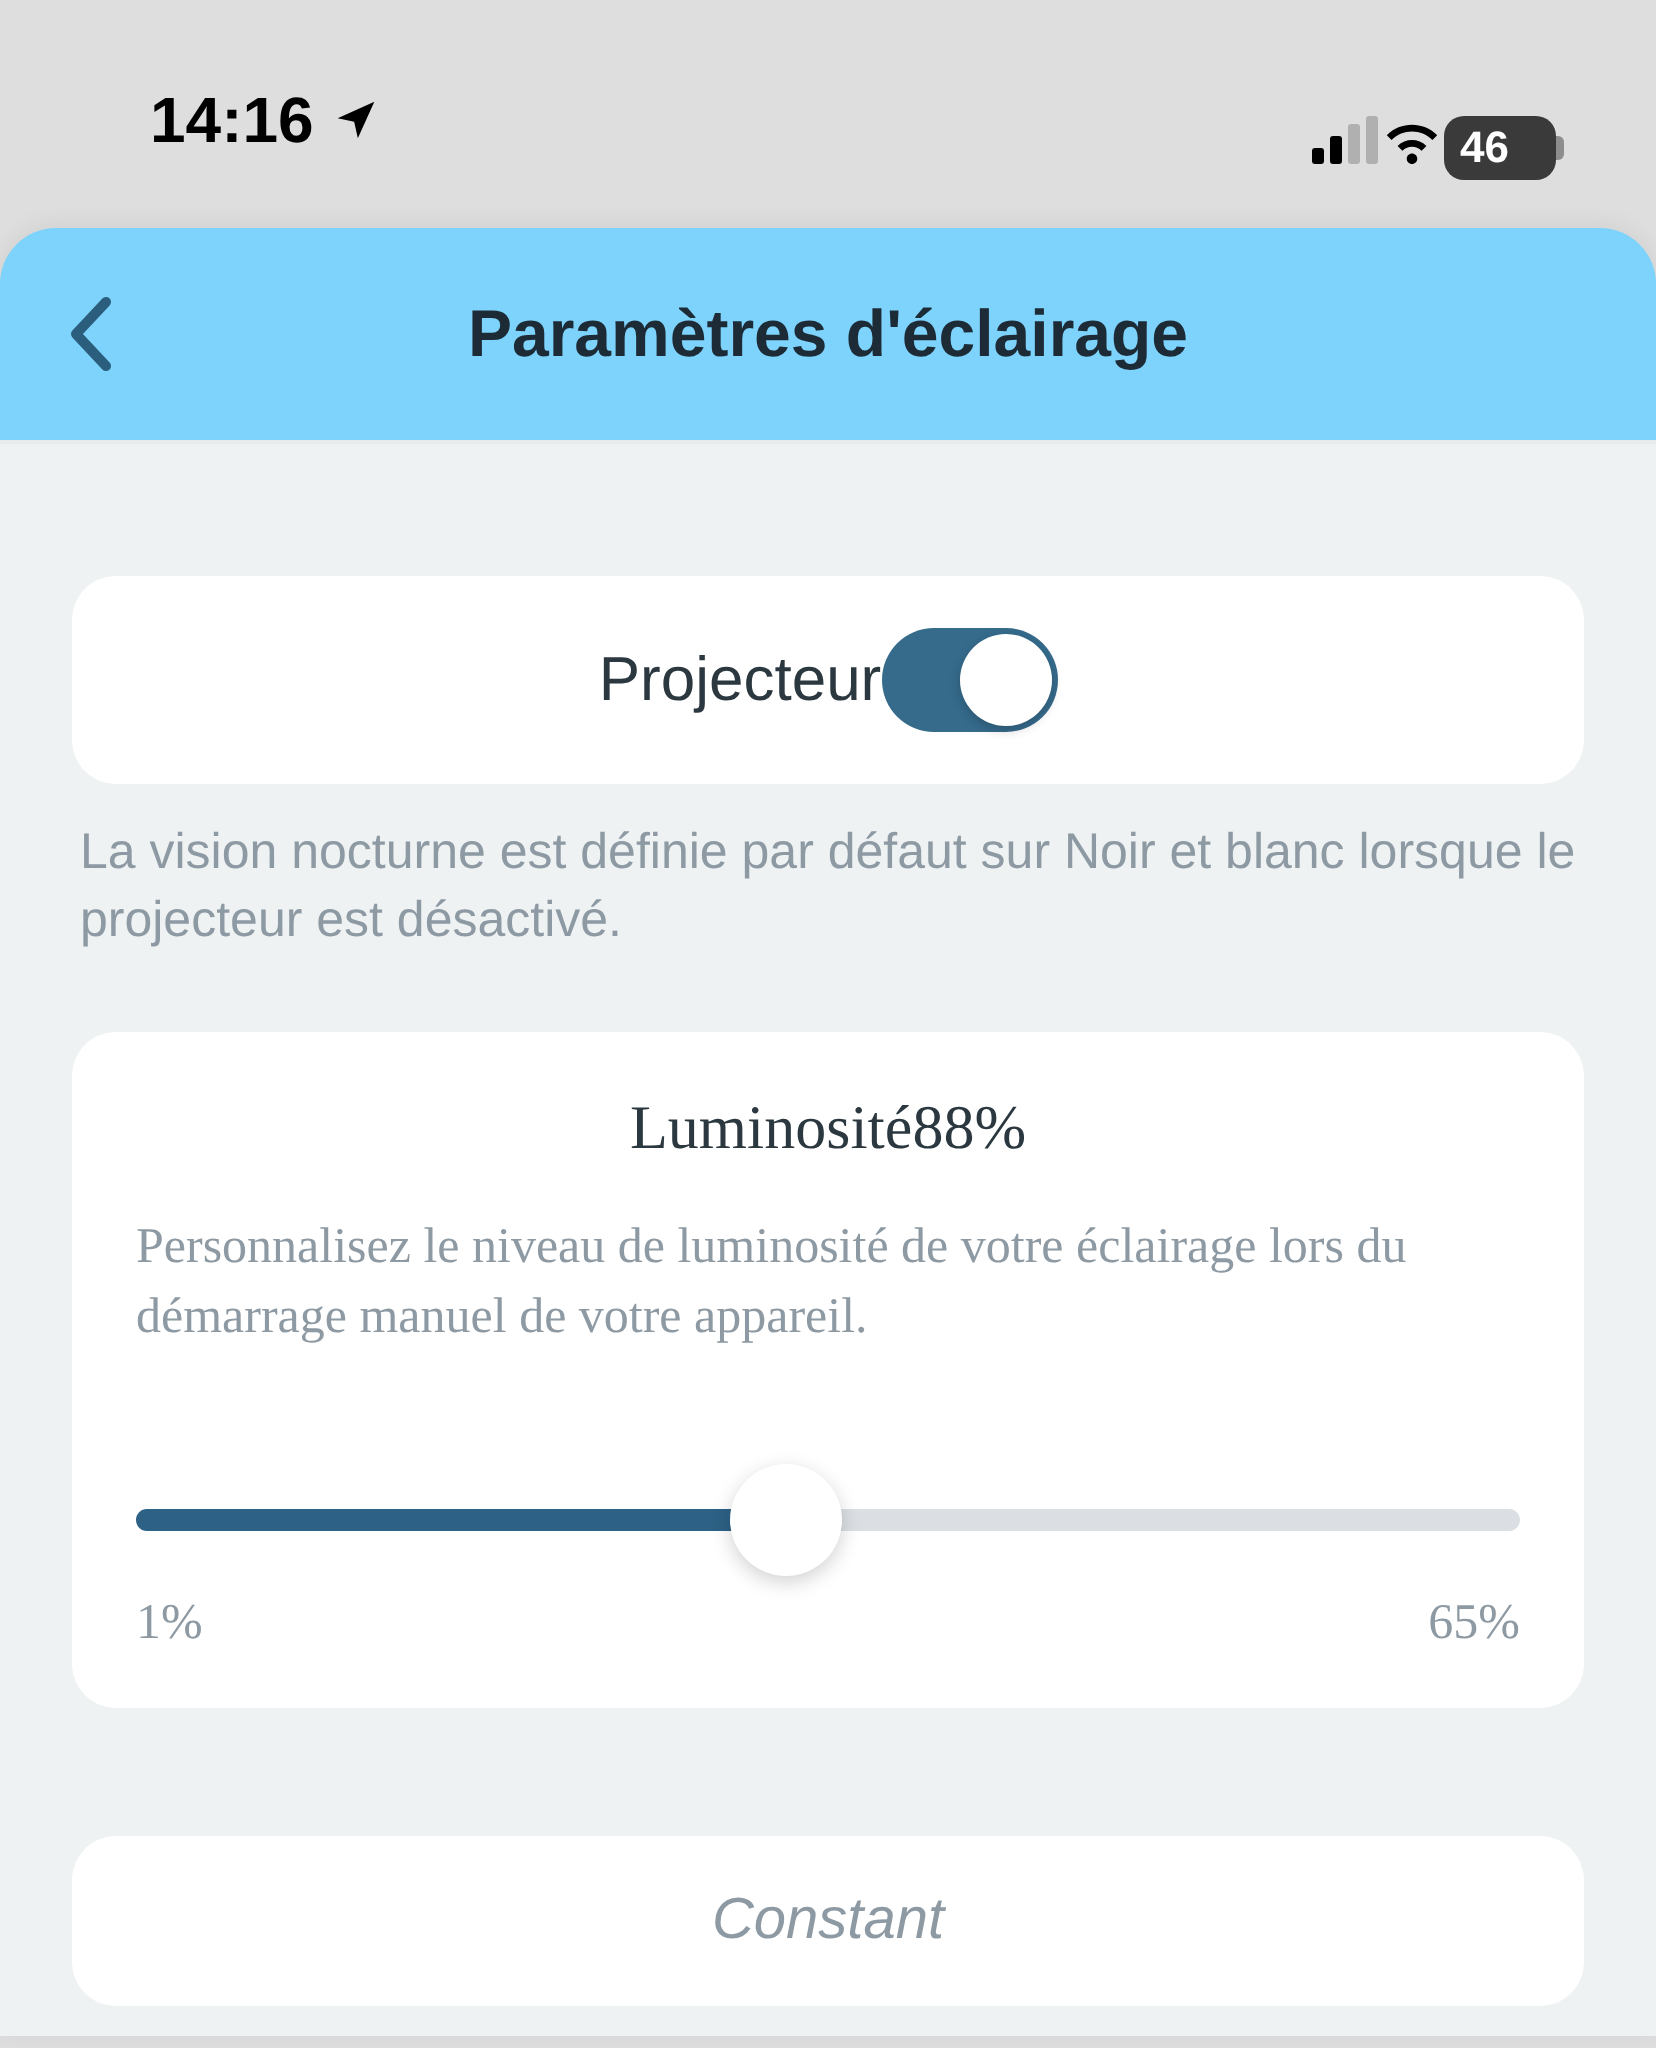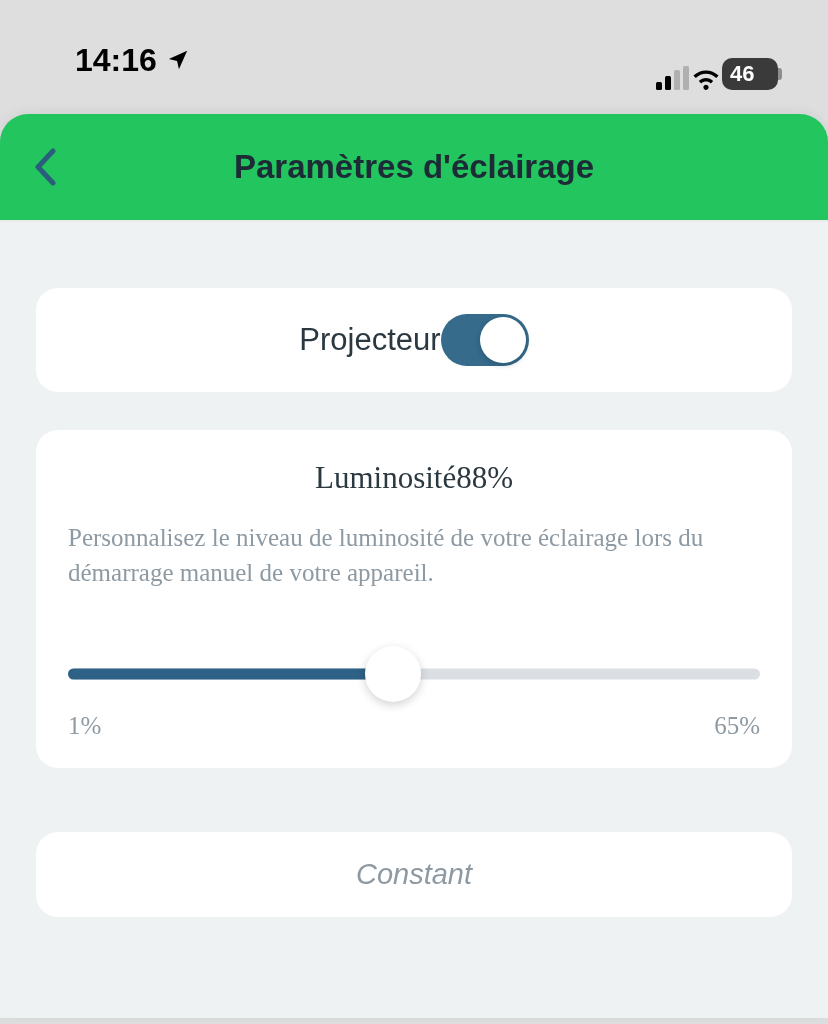--- a/index.html
+++ b/index.html
@@ -29,21 +29,21 @@
       font-weight: 700;
       color: #000;
     }
     .location-icon {
       width: 22px;
       height: 22px;
       color: #000;
     }
     .status-right {
       display: flex;
-      align-items: flex-end;
+      align-items: flex-start;
       gap: 0;
       margin-top: 28px;
     }
     .signal-icon { width: 34px; height: 24px; }
     .wifi-icon { width: 32px; height: 24px; color: #000; }
     .battery-badge {
       background: #3a3a3a;
       color: #fff;
       border-radius: 10px;
       padding: 3px 6px 3px 8px;
@@ -61,21 +61,21 @@
       position: absolute;
       right: -4px;
       top: 50%;
       transform: translateY(-50%);
       width: 4px;
       height: 12px;
       background: #8d8d8d;
       border-radius: 0 3px 3px 0;
     }
     .sheet {
-      background: #22c55e;
+      background: #7dd3fc;
       border-radius: 28px 28px 0 0;
       margin-top: -6px;
       box-shadow: 0 -2px 12px rgba(0,0,0,0.06);
       height: 904px;
     }
     .nav-header {
       height: 108px;
       display: flex;
       align-items: center;
       justify-content: center;
@@ -252,20 +252,21 @@
   <div class="content">
 
     <div class="card">
       <div class="row-between">
         <span class="row-label">Projecteur</span>
         <div class="toggle">
           <div class="toggle-thumb"></div>
         </div>
       </div>
     </div>
+    <div class="help-text">La vision nocturne est définie par défaut sur Noir et blanc lorsque le projecteur est désactivé.</div>
 
     <div class="card card-brightness">
       <div class="row-between">
         <span class="row-label">Luminosité</span>
         <span class="brightness-value">88%</span>
       </div>
       <div class="card-desc">Personnalisez le niveau de luminosité de votre éclairage lors du démarrage manuel de votre appareil.</div>
       <div class="slider-wrap">
         <div class="slider-track"></div>
         <div class="slider-fill"></div>

